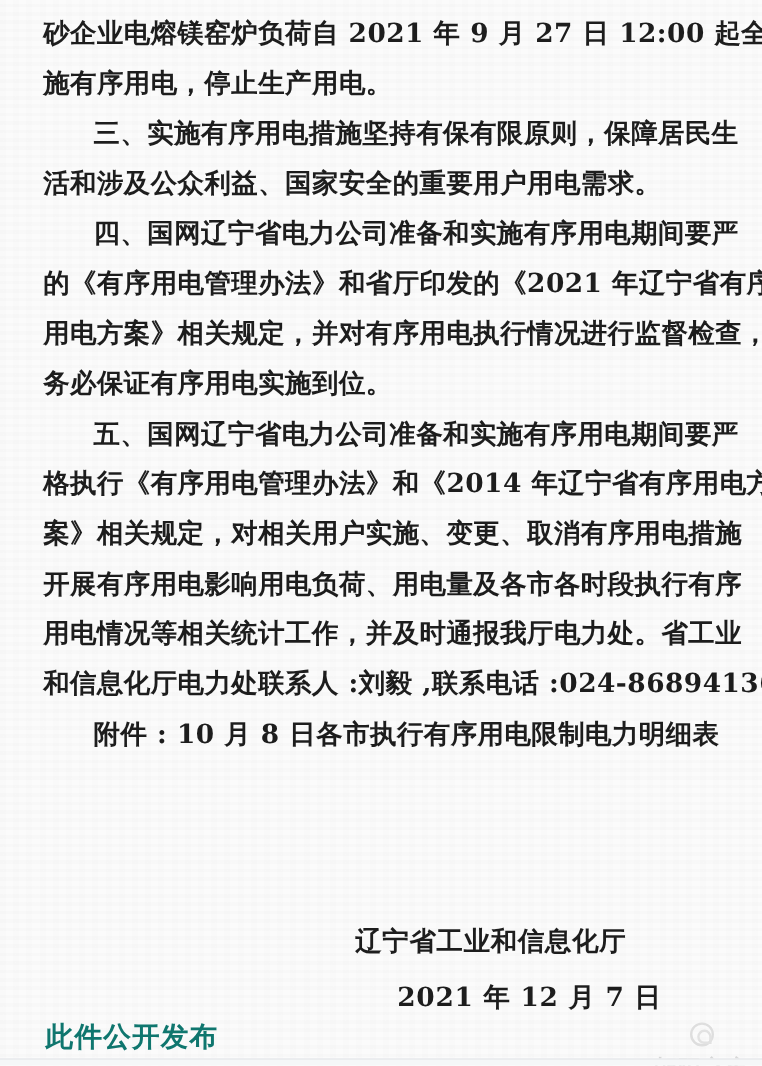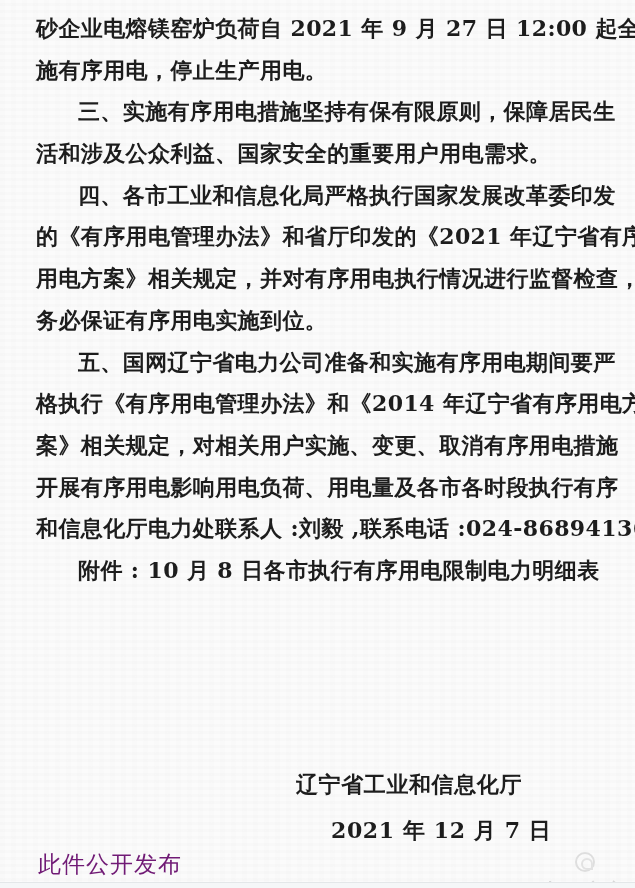--- a/index.html
+++ b/index.html
@@ -49,22 +49,22 @@
     position:absolute;
     top:816px; left:331px;
     font-size:22px; font-weight:600;
     color:#1d1d1d;
     letter-spacing:0.6px;
     white-space:nowrap;
   }
   .publish-note {
     position:absolute;
     top:849px; left:38px;
-    font-size:23px; font-weight:400;
-    color:#701a75;
+    font-size:23px; font-weight:700;
+    color:#0f766e;
     letter-spacing:1px;
     white-space:nowrap;
   }
   .watermark {
     position:absolute;
     top:852px; right:10px;
     display:flex; align-items:center; gap:6px;
     color:#d7d7d7;
     font-size:19px; font-weight:600;
     letter-spacing:1px;
@@ -102,38 +102,39 @@
   <div class="doc-body">
 
       <div class="doc-line">砂企业电熔镁窑炉负荷自 2021 年 9 月 27 日 12:00 起全部实</div>
 
       <div class="doc-line">施有序用电，停止生产用电。</div>
 
       <div class="doc-line indent">三、实施有序用电措施坚持有保有限原则，保障居民生</div>
 
       <div class="doc-line">活和涉及公众利益、国家安全的重要用户用电需求。</div>
 
-      <div class="doc-line indent">四、各市工业和信息化局严格执行国家发展改革委印发</div>
+      <div class="doc-line indent">四、国网辽宁省电力公司准备和实施有序用电期间要严</div>
 
       <div class="doc-line">的《有序用电管理办法》和省厅印发的《2021 年辽宁省有序</div>
 
       <div class="doc-line">用电方案》相关规定，并对有序用电执行情况进行监督检查，</div>
 
       <div class="doc-line">务必保证有序用电实施到位。</div>
 
       <div class="doc-line indent">五、国网辽宁省电力公司准备和实施有序用电期间要严</div>
 
       <div class="doc-line">格执行《有序用电管理办法》和《2014 年辽宁省有序用电方</div>
 
       <div class="doc-line">案》相关规定，对相关用户实施、变更、取消有序用电措施</div>
 
 
 
       <div class="doc-line">开展有序用电影响用电负荷、用电量及各市各时段执行有序</div>
 
+      <div class="doc-line">用电情况等相关统计工作，并及时通报我厅电力处。省工业</div>
 
       <div class="doc-line">和信息化厅电力处联系人 :刘毅 ,联系电话 :024-86894136。</div>
 
       <div class="doc-line indent">附件 : 10 月 8 日各市执行有序用电限制电力明细表</div>
     </div>
 
   <div class="sig-org">辽宁省工业和信息化厅</div>
 
   <div class="sig-date">2021 年 12 月 7 日</div>
 

